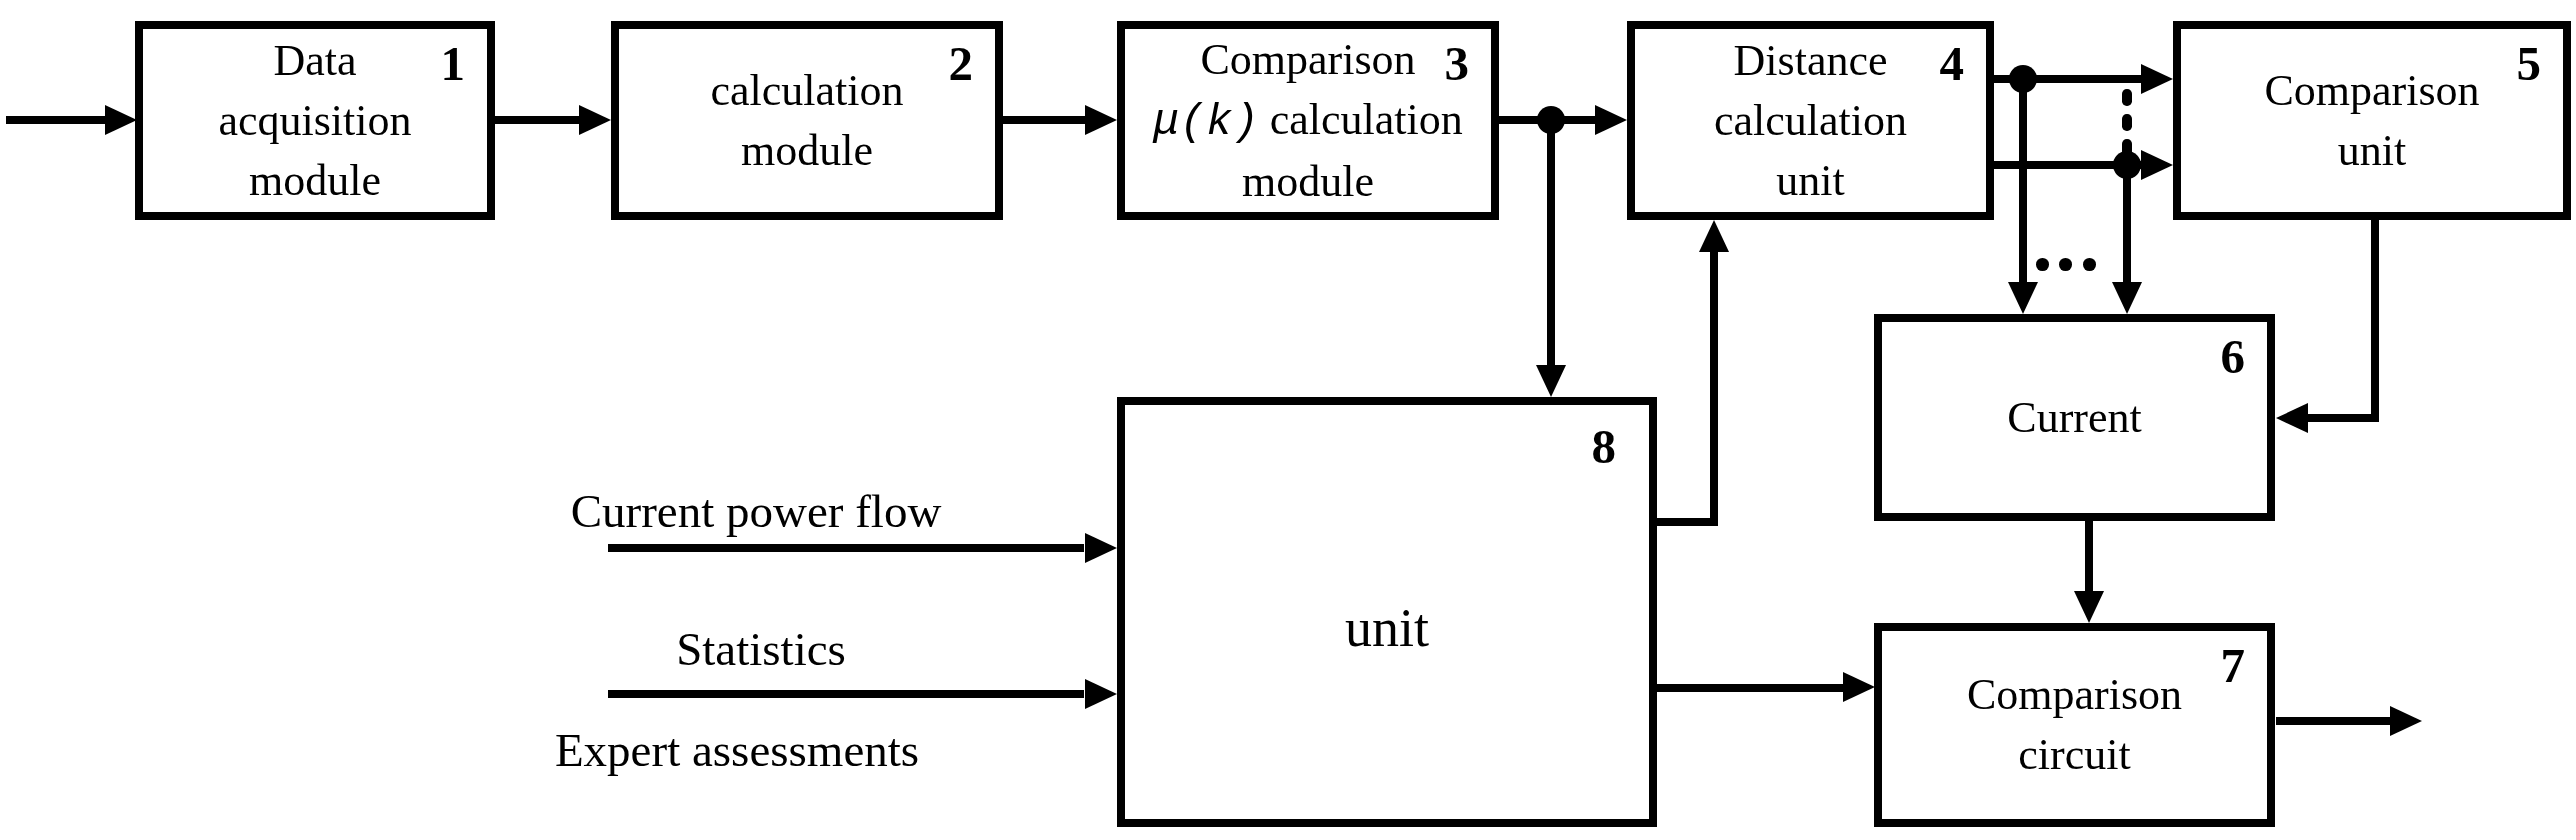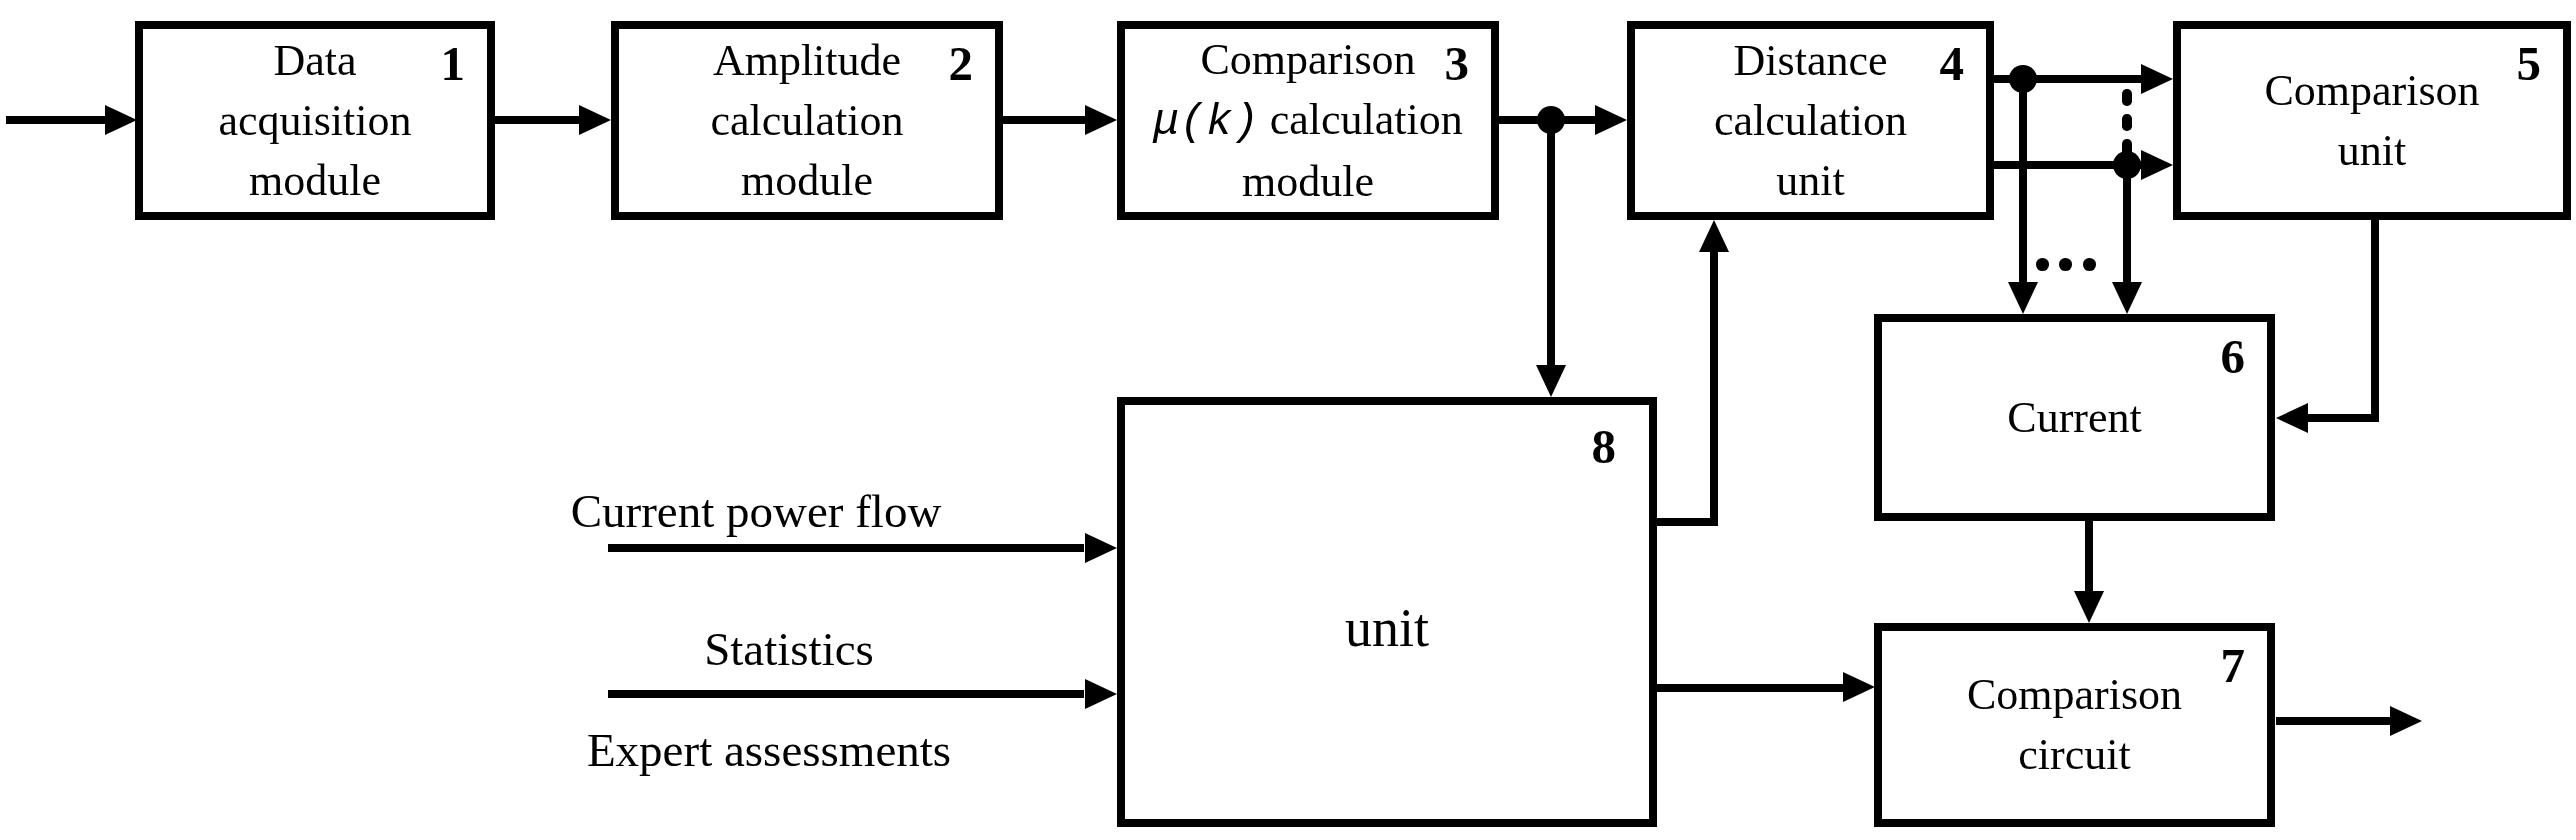--- a/index.html
+++ b/index.html
@@ -36,21 +36,20 @@
 
   <div class="block" style="left:135px;top:21.3px;width:360px;height:199px;">
     <div class="num">1</div>
     <div>Data</div>
     <div>acquisition</div>
     <div>module</div>
   </div>
 
   <div class="block" style="left:611px;top:21.3px;width:392px;height:199px;">
     <div class="num">2</div>
-    <div>Amplitude</div>
     <div>calculation</div>
     <div>module</div>
   </div>
 
   <div class="block" style="left:1117px;top:21.3px;width:382px;height:199px;">
     <div class="num">3</div>
     <div>Comparison</div>
     <div><span class="it">μ(k)</span><span> calculation</span></div>
     <div>module</div>
   </div>
@@ -78,22 +77,22 @@
     <div>Comparison</div>
     <div>circuit</div>
   </div>
 
   <div class="block b8" style="left:1117px;top:397px;width:540px;height:430px;">
     <div class="num">8</div>
     <div>unit</div>
   </div>
 
   <div class="lbl" style="left:511px;top:485px;">Current power flow</div>
-  <div class="lbl" style="left:544px;top:623px;">Statistics</div>
-  <div class="lbl" style="left:524px;top:724px;">Expert assessments</div>
+  <div class="lbl" style="left:516px;top:623px;">Statistics</div>
+  <div class="lbl" style="left:492px;top:724px;">Expert assessments</div>
 
   <div class="hline" style="left:6.3px;top:116px;width:100px;height:8px;"></div>
   <div class="arr r" style="left:105px;top:105px;"></div>
 
   <div class="hline" style="left:495px;top:116px;width:85px;height:8px;"></div>
   <div class="arr r" style="left:579px;top:105px;"></div>
 
   <div class="hline" style="left:1003px;top:116px;width:84px;height:8px;"></div>
   <div class="arr r" style="left:1085px;top:105px;"></div>
 

